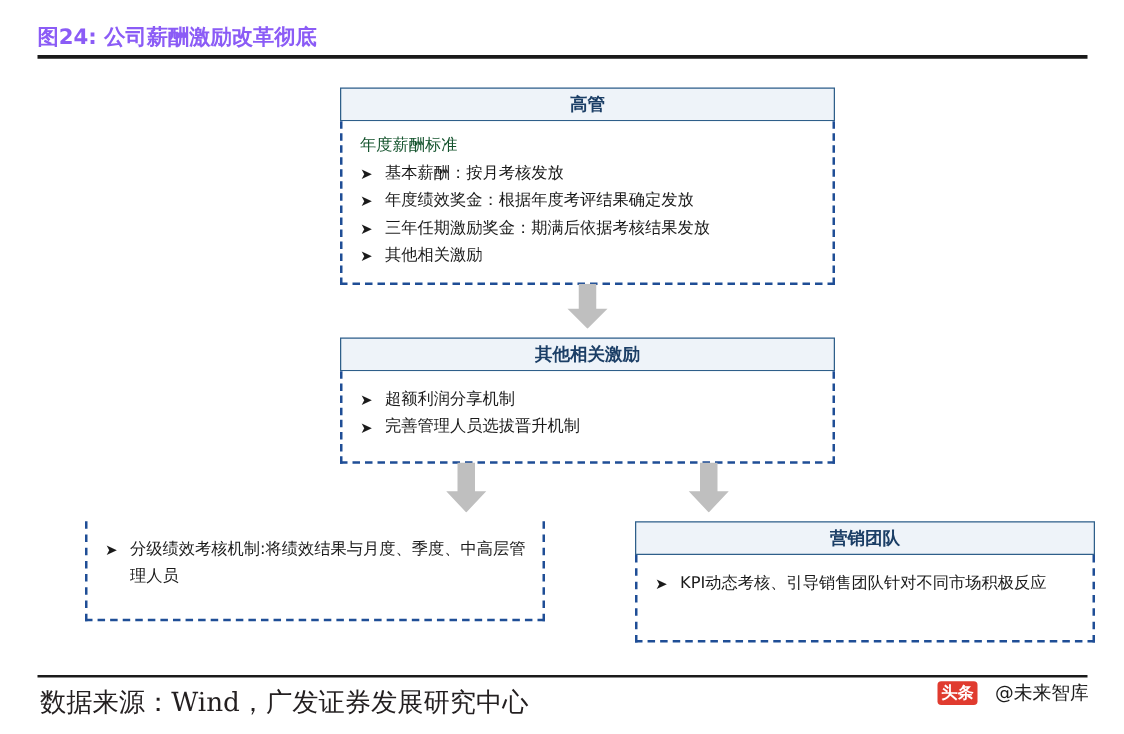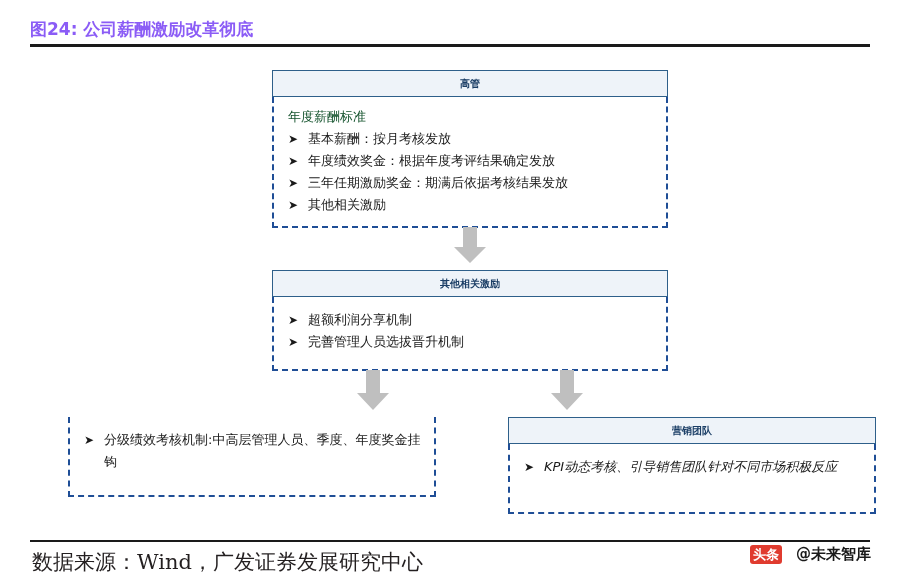--- a/index.html
+++ b/index.html
@@ -89,37 +89,37 @@
     font-size: 13px;
     font-weight: bold;
     line-height: 17px;
     padding: 1px 3px;
     border-radius: 3px;
     font-family: "DejaVu Sans", sans-serif;
   }
   .wm-text {
     font-family: "DejaVu Sans", sans-serif;
     font-size: 15px;
-    font-weight: bold;
+    font-weight: normal;
     color: #1a1a1a;
     white-space: nowrap;
   }
 
   
   .node {
     position: absolute;
     box-sizing: border-box;
   }
   .node-header {
     box-sizing: border-box;
     border: 1.5px solid #2e5f8a;
     background: #eef3f9;
     color: #1b3e66;
     font-family: "DejaVu Sans", sans-serif;
-    font-size: 10px;
+    font-size: 14px;
     font-weight: bold;
     text-align: center;
     display: flex;
     align-items: center;
     justify-content: center;
     height: 27px;
   }
   .node-body {
     box-sizing: border-box;
     border: 2px dashed #1f4e96;
@@ -221,31 +221,31 @@
   <div class="arrow" style="left:549px; top:370px; width:36px; height:40px;">
     <svg width="36" height="40" viewBox="0 0 36 40">
       <polygon points="11,0 25,0 25,23 34,23 18,40 2,23 11,23" fill="#bfbfbf"></polygon>
     </svg>
   </div>
 
   <div class="node" style="left:68px; top:417px; width:368px;">
     <div class="node-body" style="padding-top:12px; padding-bottom:22px; min-height:70px;">
       <div class="bullet-line">
         <span class="bullet-mark">➤</span>
-        <span class="bullet-text" style="white-space:normal;">分级绩效考核机制:中高层管理人员、季度、年度奖金挂钩</span>
+        <span class="bullet-text" style="white-space:normal;">分级绩效考核机制:将绩效结果与月度、季度、中高层管理人员</span>
       </div>
     </div>
   </div>
 
   <div class="node" style="left:508px; top:417px; width:368px;">
     <div class="node-header">营销团队</div>
     <div class="node-body" style="padding-top:12px; padding-bottom:22px; min-height:70px;">
       <div class="bullet-line">
         <span class="bullet-mark">➤</span>
-        <span class="bullet-text" style="white-space:normal;font-style:italic;">KPI动态考核、引导销售团队针对不同市场积极反应</span>
+        <span class="bullet-text" style="white-space:normal;">KPI动态考核、引导销售团队针对不同市场积极反应</span>
       </div>
     </div>
   </div>
 
   <div class="footer-rule"></div>
   <div class="footer-text">数据来源：Wind，广发证券发展研究中心</div>
 
   <div class="watermark">
     <span class="wm-logo">
       <span class="wm-badge">头条</span>

